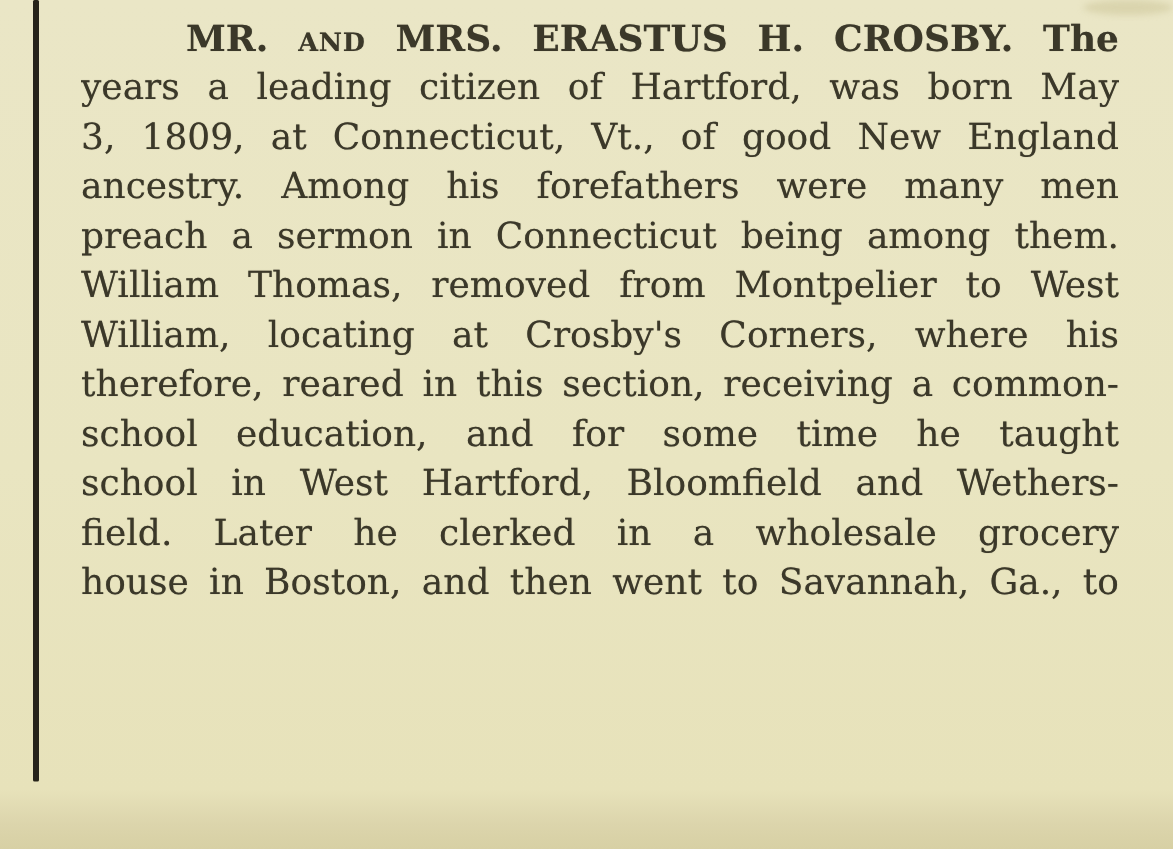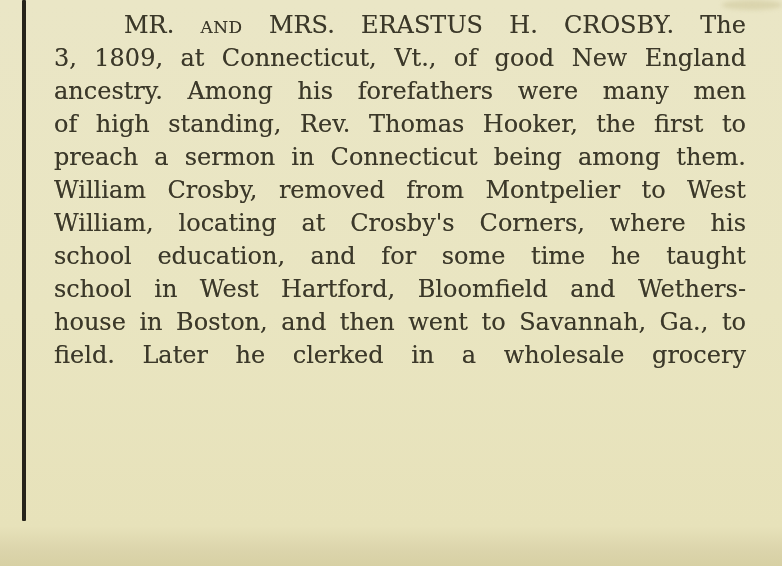--- a/index.html
+++ b/index.html
@@ -27,21 +27,21 @@
   }
   .line {
     height: 33px;
     line-height: 33px;
     text-align: justify;
     text-align-last: justify;
     -moz-text-align-last: justify;
     overflow: hidden;
     white-space: normal;
   }
-  .heading-indent { padding-left: 70px; }
+  .heading-indent { padding-left: 70px; font-weight: bold; }
   .para-indent   { padding-left: 42px; }
   .sc {
     font-variant: small-caps;
     letter-spacing: 0.5px;
   }
   .paper-fleck {
     position: absolute;
     right: 0; top: 0;
     width: 60px; height: 10px;
     background: rgba(190, 180, 130, 0.35);
@@ -52,28 +52,29 @@
 </head>
 <body>
 
 <div class="margin-rule"></div>
 <div class="paper-fleck"></div>
 
 <div class="text-block">
 
   <div>
     <div class="line heading-indent"><span>MR. </span><span class="sc">and</span><span> MRS. ERASTUS H. CROSBY. The</span></div>
+    <div class="line">years a leading citizen of Hartford, was born May</div>
     <div class="line">3, 1809, at Connecticut, Vt., of good New England</div>
     <div class="line">ancestry. Among his forefathers were many men</div>
-    <div class="line">of high standing, Rev. Thomas Hooker, the first to</div>
     <div class="line">preach a sermon in Connecticut being among them.</div>
   </div>
 
   <div>
-    <div class="line">William Crosby, removed from Montpelier to West</div>
+    <div class="line">William Thomas, removed from Montpelier to West</div>
     <div class="line">William, locating at Crosby's Corners, where his</div>
+    <div class="line">therefore, reared in this section, receiving a common-</div>
     <div class="line">school education, and for some time he taught</div>
     <div class="line">school in West Hartford, Bloomfield and Wethers-</div>
+    <div class="line">field. Later he clerked in a wholesale grocery</div>
     <div class="line">house in Boston, and then went to Savannah, Ga., to</div>
-    <div class="line">field. Later he clerked in a wholesale grocery</div>
   </div>
 
 </div>
 
 </body></html>

